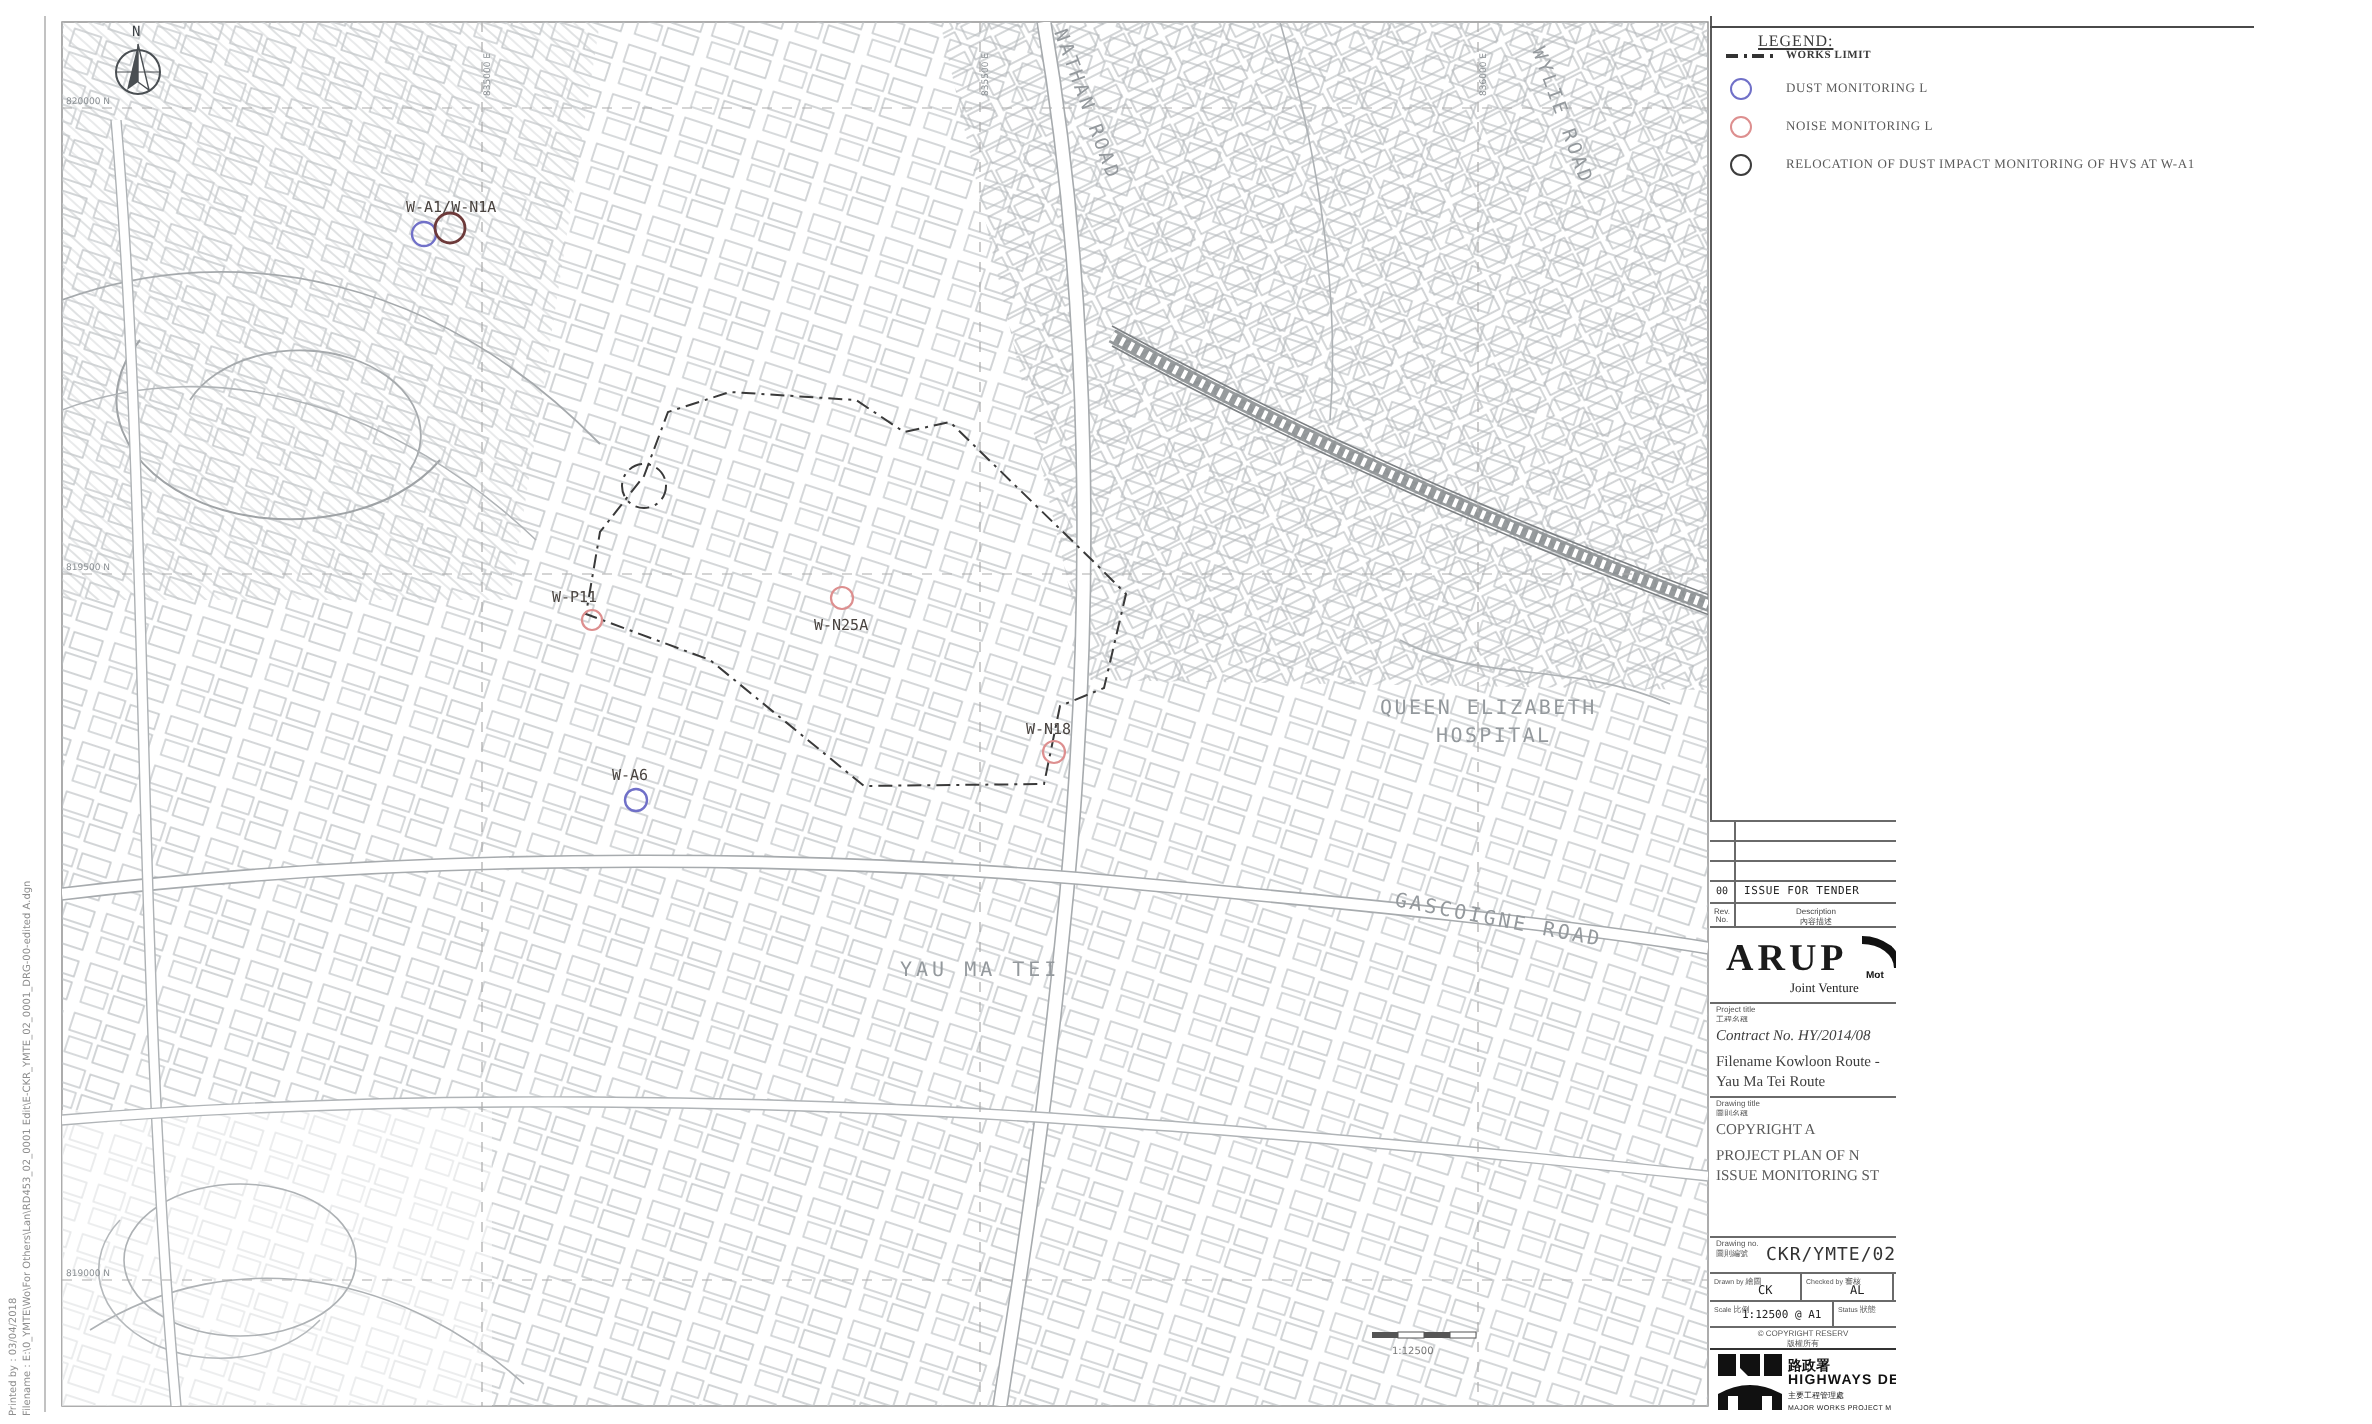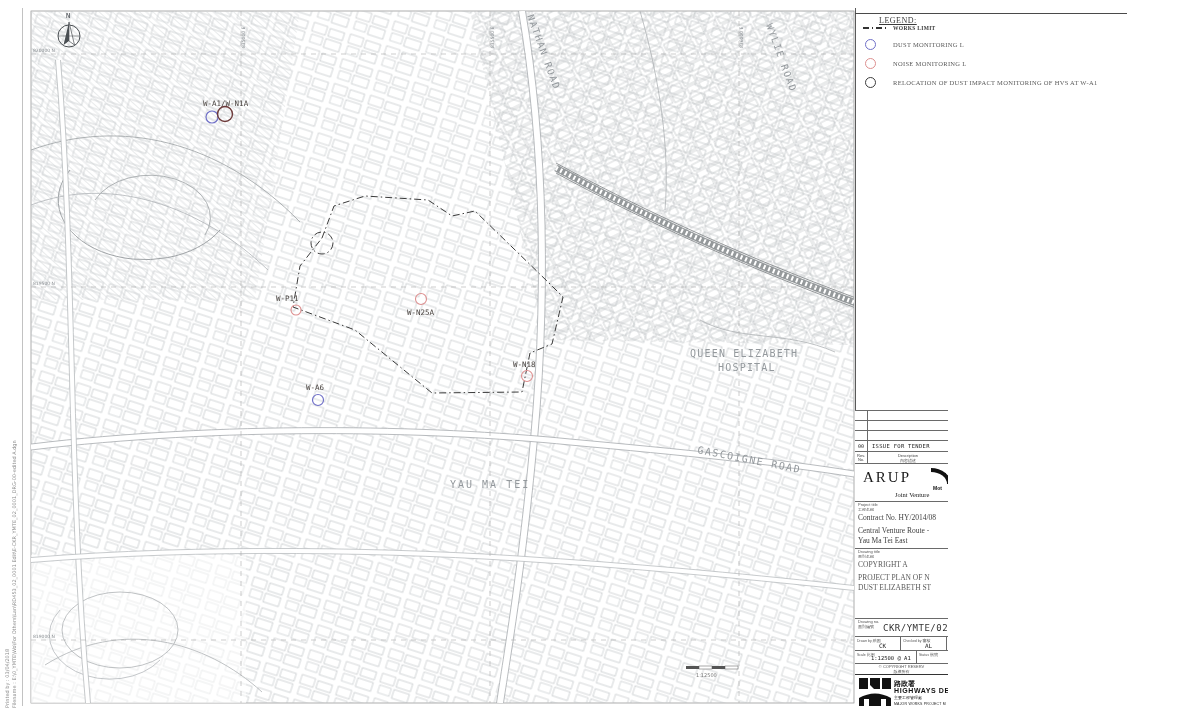--- a/index.html
+++ b/index.html
@@ -34,30 +34,30 @@
   .issuerow{height:11px;display:flex;align-items:center;}
   .issuerow .revcol{height:100%;display:flex;align-items:center;justify-content:center;
                     font-family:"DejaVu Sans Mono",monospace;font-size:5px;color:#222;}
   .issue-desc{font-family:"DejaVu Sans Mono",monospace;font-size:5.5px;letter-spacing:.3px;color:#222;
               padding-left:4px;white-space:nowrap;}
   .hdrrow{height:12px;display:flex;font-size:4px;color:#444;}
   .hdrrow .revcol{display:flex;align-items:center;justify-content:center;text-align:center;line-height:4px;}
   .hdr-desc{flex:1;text-align:center;line-height:5px;padding-top:1px;}
   .cjk{font-size:4px;}
   .aruprow{height:38px;}
-  .arup-name{position:absolute;left:8px;top:5px;font-family:"Liberation Serif",serif;font-weight:400;
-             font-size:15px;letter-spacing:2px;color:#1a1a1a;}
+  .arup-name{position:absolute;left:8px;top:5px;font-family:"Liberation Serif",serif;font-weight:700;
+             font-size:19px;letter-spacing:2px;color:#1a1a1a;}
   .mott-arc{position:absolute;left:76px;top:4px;width:20px;height:16px;border:4px solid #111;
             border-bottom:none;border-left:none;border-radius:0 100% 0 0;box-sizing:border-box;}
   .mott-txt{position:absolute;left:78px;top:21px;font-size:5px;font-weight:bold;color:#111;}
   .jv-txt{position:absolute;left:40px;top:27px;font-family:"Liberation Serif",serif;font-size:6.5px;color:#222;}
   .lblrow{height:10px;font-size:4px;color:#555;line-height:4.5px;padding:1px 0 0 3px;}
   .textrow{border-top:none;font-family:"Liberation Serif",serif;font-size:7.5px;color:#3e3e3e;
            padding-left:3px;white-space:nowrap;}
-  .contract{height:13px;padding-top:2px;}
+  .contract{height:13px;padding-top:2px;font-style:italic;}
   .projname{height:22px;line-height:9.5px;}
   .appendix{height:13px;color:#5a5a5a;padding-top:2px;}
   .drawtitle{height:22px;line-height:10px;color:#5a5a5a;}
   .spacer{flex:1 1 auto;}
   .numrow{height:18px;}
   .num-label{position:absolute;left:3px;top:1px;font-size:4px;color:#555;line-height:4.5px;}
   .num-value{position:absolute;left:28px;top:4px;font-family:"DejaVu Sans Mono",monospace;font-size:9px;
              letter-spacing:.5px;color:#333;white-space:nowrap;}
   .peoplerow{height:14px;display:flex;}
   .pcell{flex:0 0 46px;border-right:1px solid #6a6a6a;box-sizing:border-box;position:relative;overflow:hidden;}
@@ -291,31 +291,31 @@
       <span class="mott-arc"></span>
       <span class="mott-txt">Mot</span>
       <span class="jv-txt">Joint Venture</span>
     </div>
     <div class="tb-row lblrow">
       <div>Project title</div>
       <div class="cjk">工程名稱</div>
     </div>
     <div class="textrow contract">Contract No. HY/2014/08</div>
     <div class="textrow projname">
-      <div>Central Venture Route -</div>
-      <div>Yau Ma Tei East</div>
+      <div>Filename Kowloon Route -</div>
+      <div>Yau Ma Tei Route</div>
     </div>
     <div class="tb-row lblrow">
       <div>Drawing title</div>
       <div class="cjk">圖則名稱</div>
     </div>
     <div class="textrow appendix">COPYRIGHT A</div>
     <div class="textrow drawtitle">
       <div>PROJECT PLAN OF N</div>
-      <div>DUST ELIZABETH ST</div>
+      <div>ISSUE MONITORING ST</div>
     </div>
     <div class="spacer"></div>
     <div class="tb-row numrow">
       <div class="num-label">
         <div>Drawing no.</div>
         <div class="cjk">圖則編號</div>
       </div>
       <div class="num-value">CKR/YMTE/02/0</div>
     </div>
     <div class="tb-row peoplerow">

